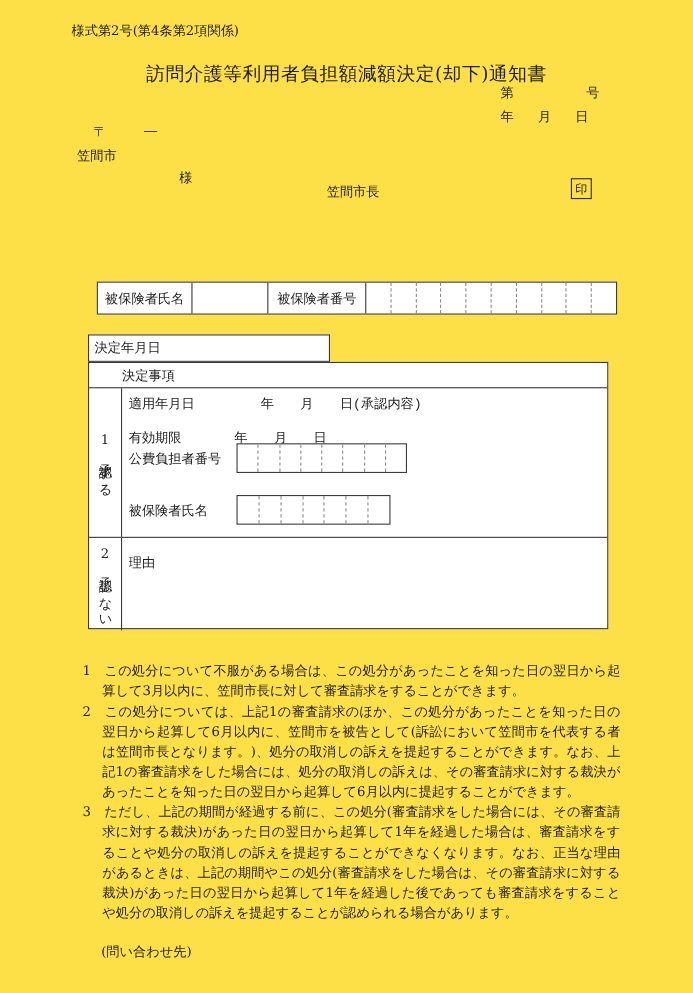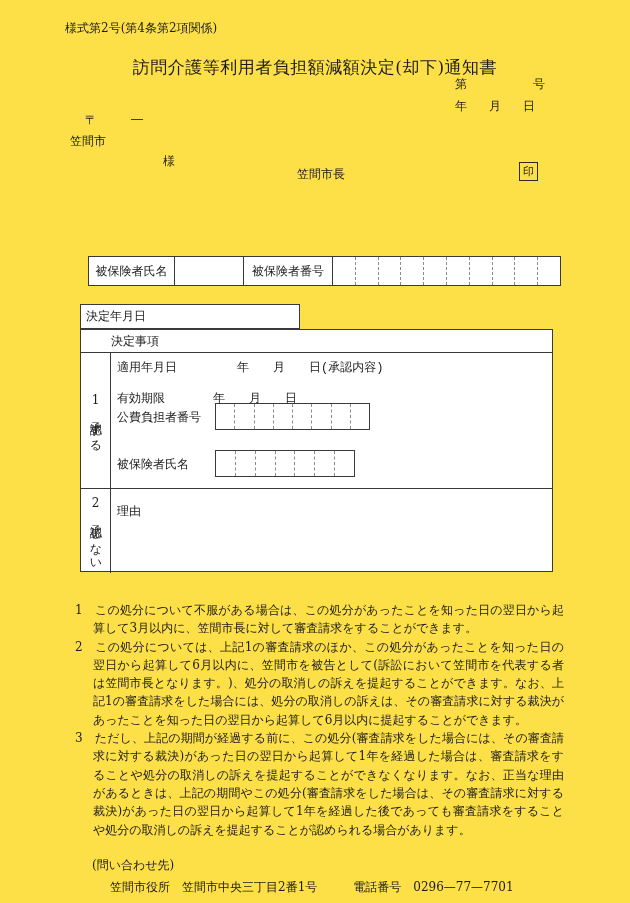--- a/index.html
+++ b/index.html
@@ -137,15 +137,14 @@
     </div>
   </div>
 
   <div class="notes">
     <div class="note">1　この処分について不服がある場合は、この処分があったことを知った日の翌日から起算して3月以内に、笠間市長に対して審査請求をすることができます。</div>
     <div class="note">2　この処分については、上記1の審査請求のほか、この処分があったことを知った日の翌日から起算して6月以内に、笠間市を被告として(訴訟において笠間市を代表する者は笠間市長となります。)、処分の取消しの訴えを提起することができます。なお、上記1の審査請求をした場合には、処分の取消しの訴えは、その審査請求に対する裁決があったことを知った日の翌日から起算して6月以内に提起することができます。</div>
     <div class="note">3　ただし、上記の期間が経過する前に、この処分(審査請求をした場合には、その審査請求に対する裁決)があった日の翌日から起算して1年を経過した場合は、審査請求をすることや処分の取消しの訴えを提起することができなくなります。なお、正当な理由があるときは、上記の期間やこの処分(審査請求をした場合は、その審査請求に対する裁決)があった日の翌日から起算して1年を経過した後であっても審査請求をすることや処分の取消しの訴えを提起することが認められる場合があります。</div>
   </div>
 
   <div class="abs" style="left:92px;top:857px;">(問い合わせ先)</div>
-  <div class="abs" style="left:110px;top:879px;">笠間市役所　笠間市中央三丁目2番1号　　　電話番号　0296—77—7701</div>
 
 </div>
 
 </body></html>

